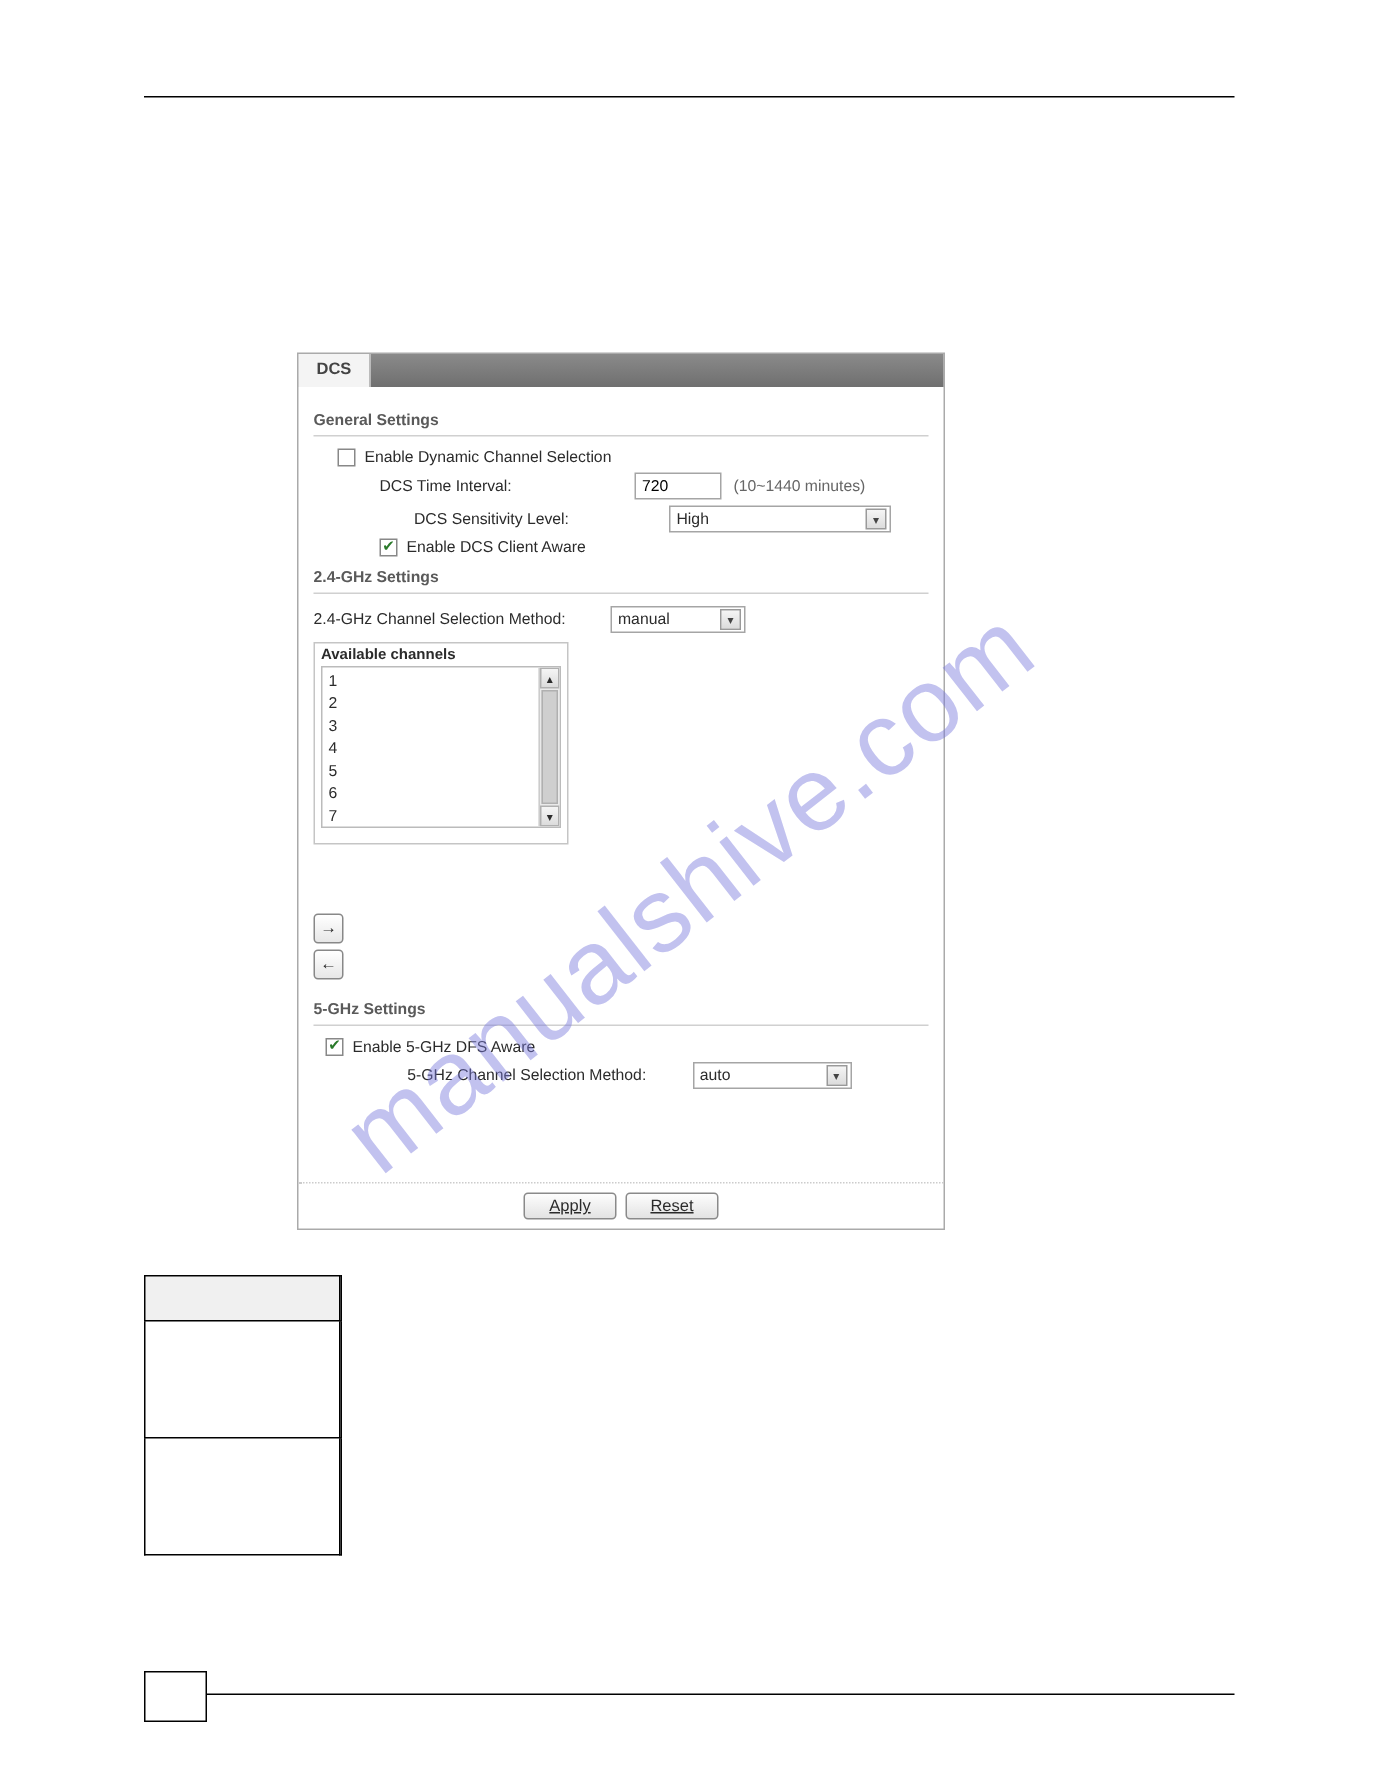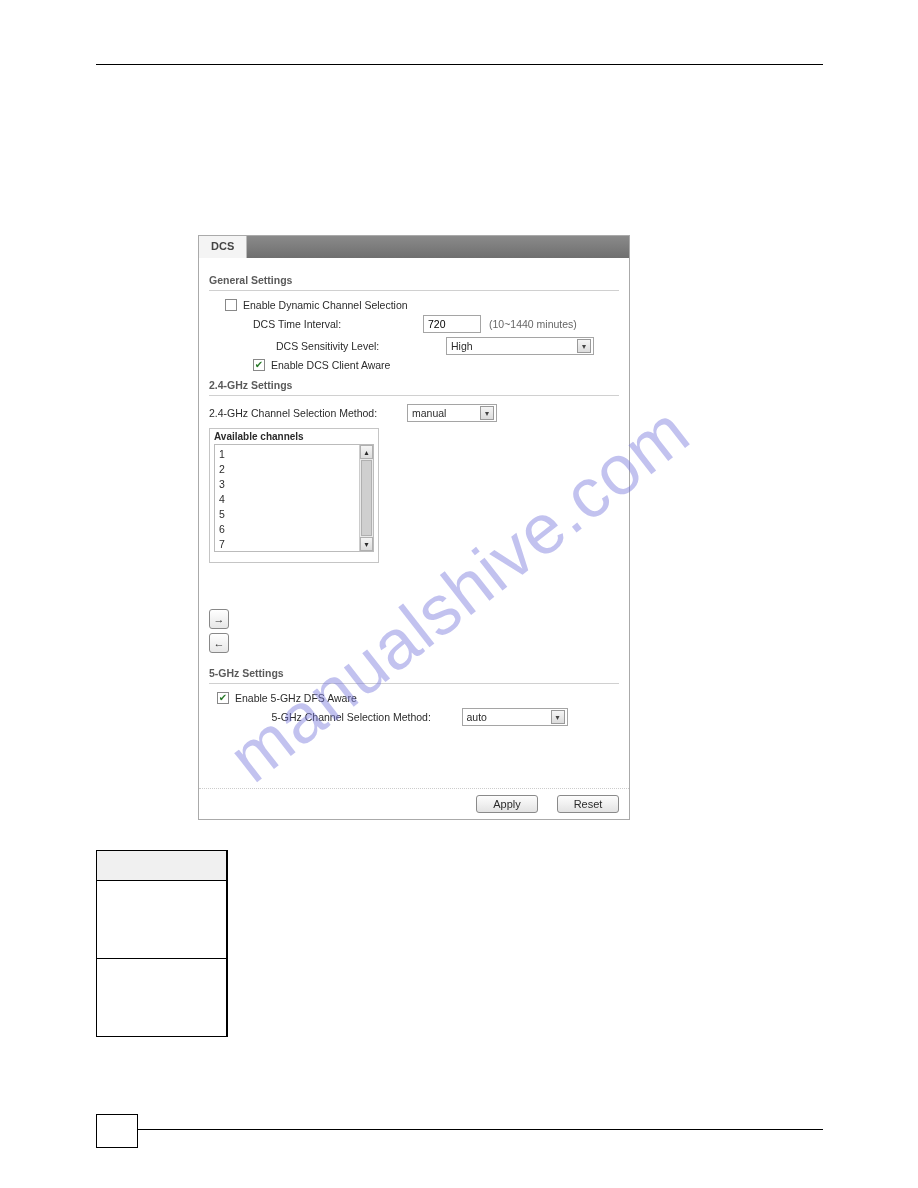--- a/index.html
+++ b/index.html
@@ -189,22 +189,23 @@
     border: 1px solid #888;
     border-radius: 3px;
     background: linear-gradient(#fff,#e7e7e7);
     display:flex; align-items:center; justify-content:center;
     font-size: 11px;
   }
   .btnrow {
     border-top: 1px dotted #ccc;
     padding: 6px 10px;
     display: flex;
-    justify-content: flex-end;
-    gap: 19px;
+    justify-content: center;
+    gap: 6px;
+    text-decoration: underline;
   }
   .btn {
     min-width: 62px;
     padding: 2px 10px;
     border: 1px solid #8a8a8a;
     border-radius: 3px;
     background: linear-gradient(#fdfdfd,#e3e3e3);
     font-size: 11px;
     text-align: center;
   }

